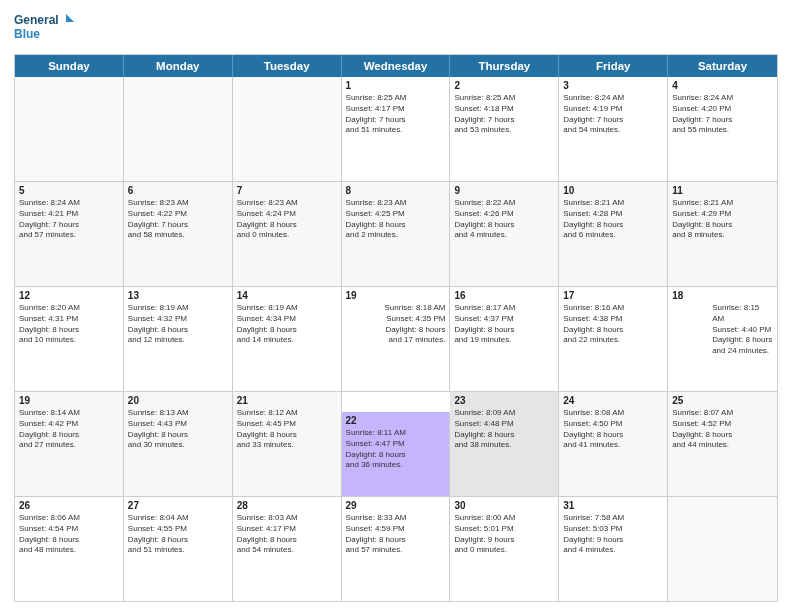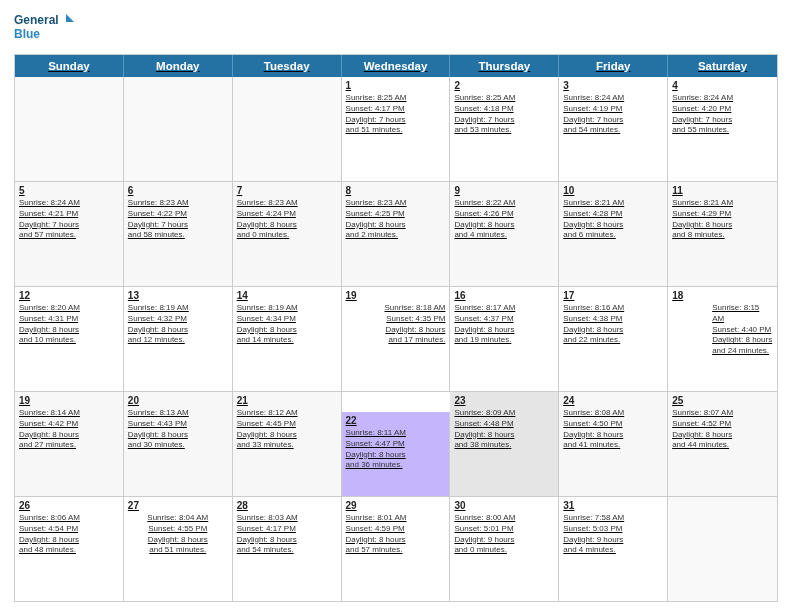--- a/index.html
+++ b/index.html
@@ -40,21 +40,20 @@
     .title-block h2 {
       font-size: 14px;
       font-weight: normal;
       color: #444;
     }
     .calendar {
       flex: 1;
       display: flex;
       flex-direction: column;
       border: 1px solid #ccc;
-      text-decoration: underline;
     }
     .cal-header {
       display: grid;
       grid-template-columns: repeat(7, 1fr);
       background: #2471a3;
     }
     .cal-header-cell {
       color: #fff;
       font-size: 11.5px;
       font-weight: bold;
@@ -317,35 +316,35 @@
         <div class="cal-row">
           <div class="cal-cell">
             <div class="day-num">26</div>
             <div class="cell-text" style="white-space: pre-line;">Sunrise: 8:06 AM
 Sunset: 4:54 PM
 Daylight: 8 hours
 and 48 minutes.</div>
           </div>
           <div class="cal-cell">
             <div class="day-num">27</div>
-            <div class="cell-text" style="white-space: pre-line; text-align: center;">Sunrise: 8:04 AM
+            <div class="cell-text" style="white-space: pre-line;">Sunrise: 8:04 AM
 Sunset: 4:55 PM
 Daylight: 8 hours
 and 51 minutes.</div>
           </div>
           <div class="cal-cell">
             <div class="day-num">28</div>
             <div class="cell-text" style="white-space: pre-line;">Sunrise: 8:03 AM
 Sunset: 4:17 PM
 Daylight: 8 hours
 and 54 minutes.</div>
           </div>
           <div class="cal-cell">
             <div class="day-num">29</div>
-            <div class="cell-text" style="white-space: pre-line;">Sunrise: 8:01 AM
+            <div class="cell-text" style="white-space: pre-line;">Sunrise: 8:33 AM
 Sunset: 4:59 PM
 Daylight: 8 hours
 and 57 minutes.</div>
           </div>
           <div class="cal-cell">
             <div class="day-num">30</div>
             <div class="cell-text" style="white-space: pre-line;">Sunrise: 8:00 AM
 Sunset: 5:01 PM
 Daylight: 9 hours
 and 0 minutes.</div>

